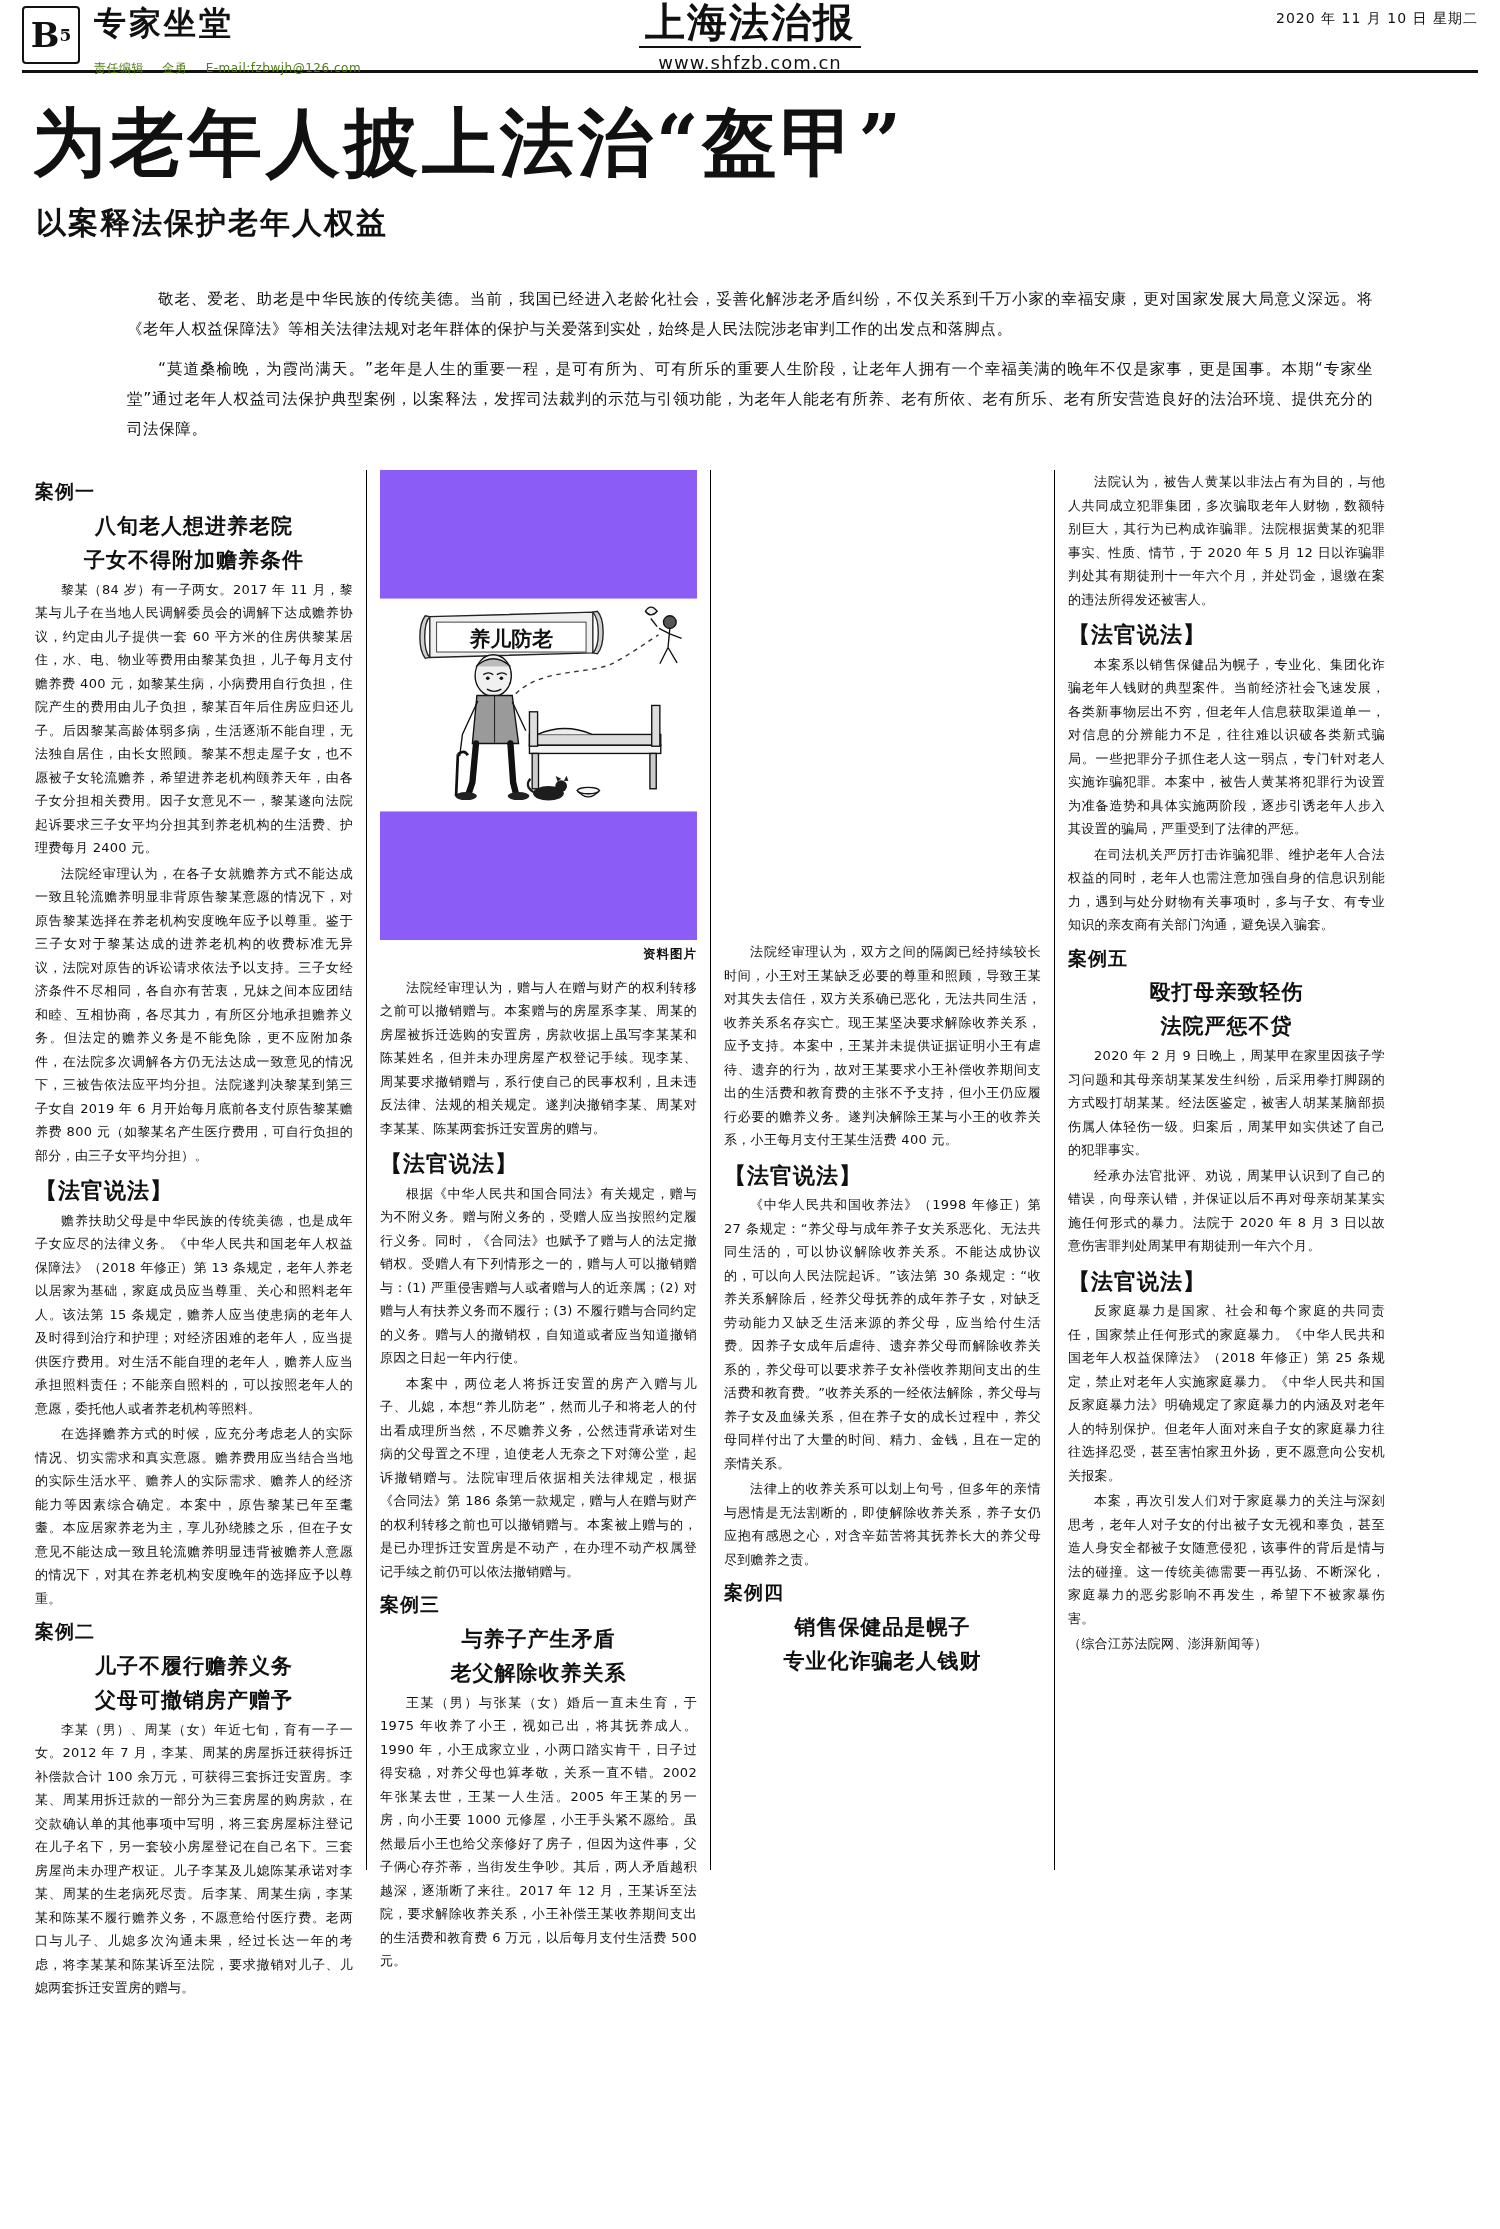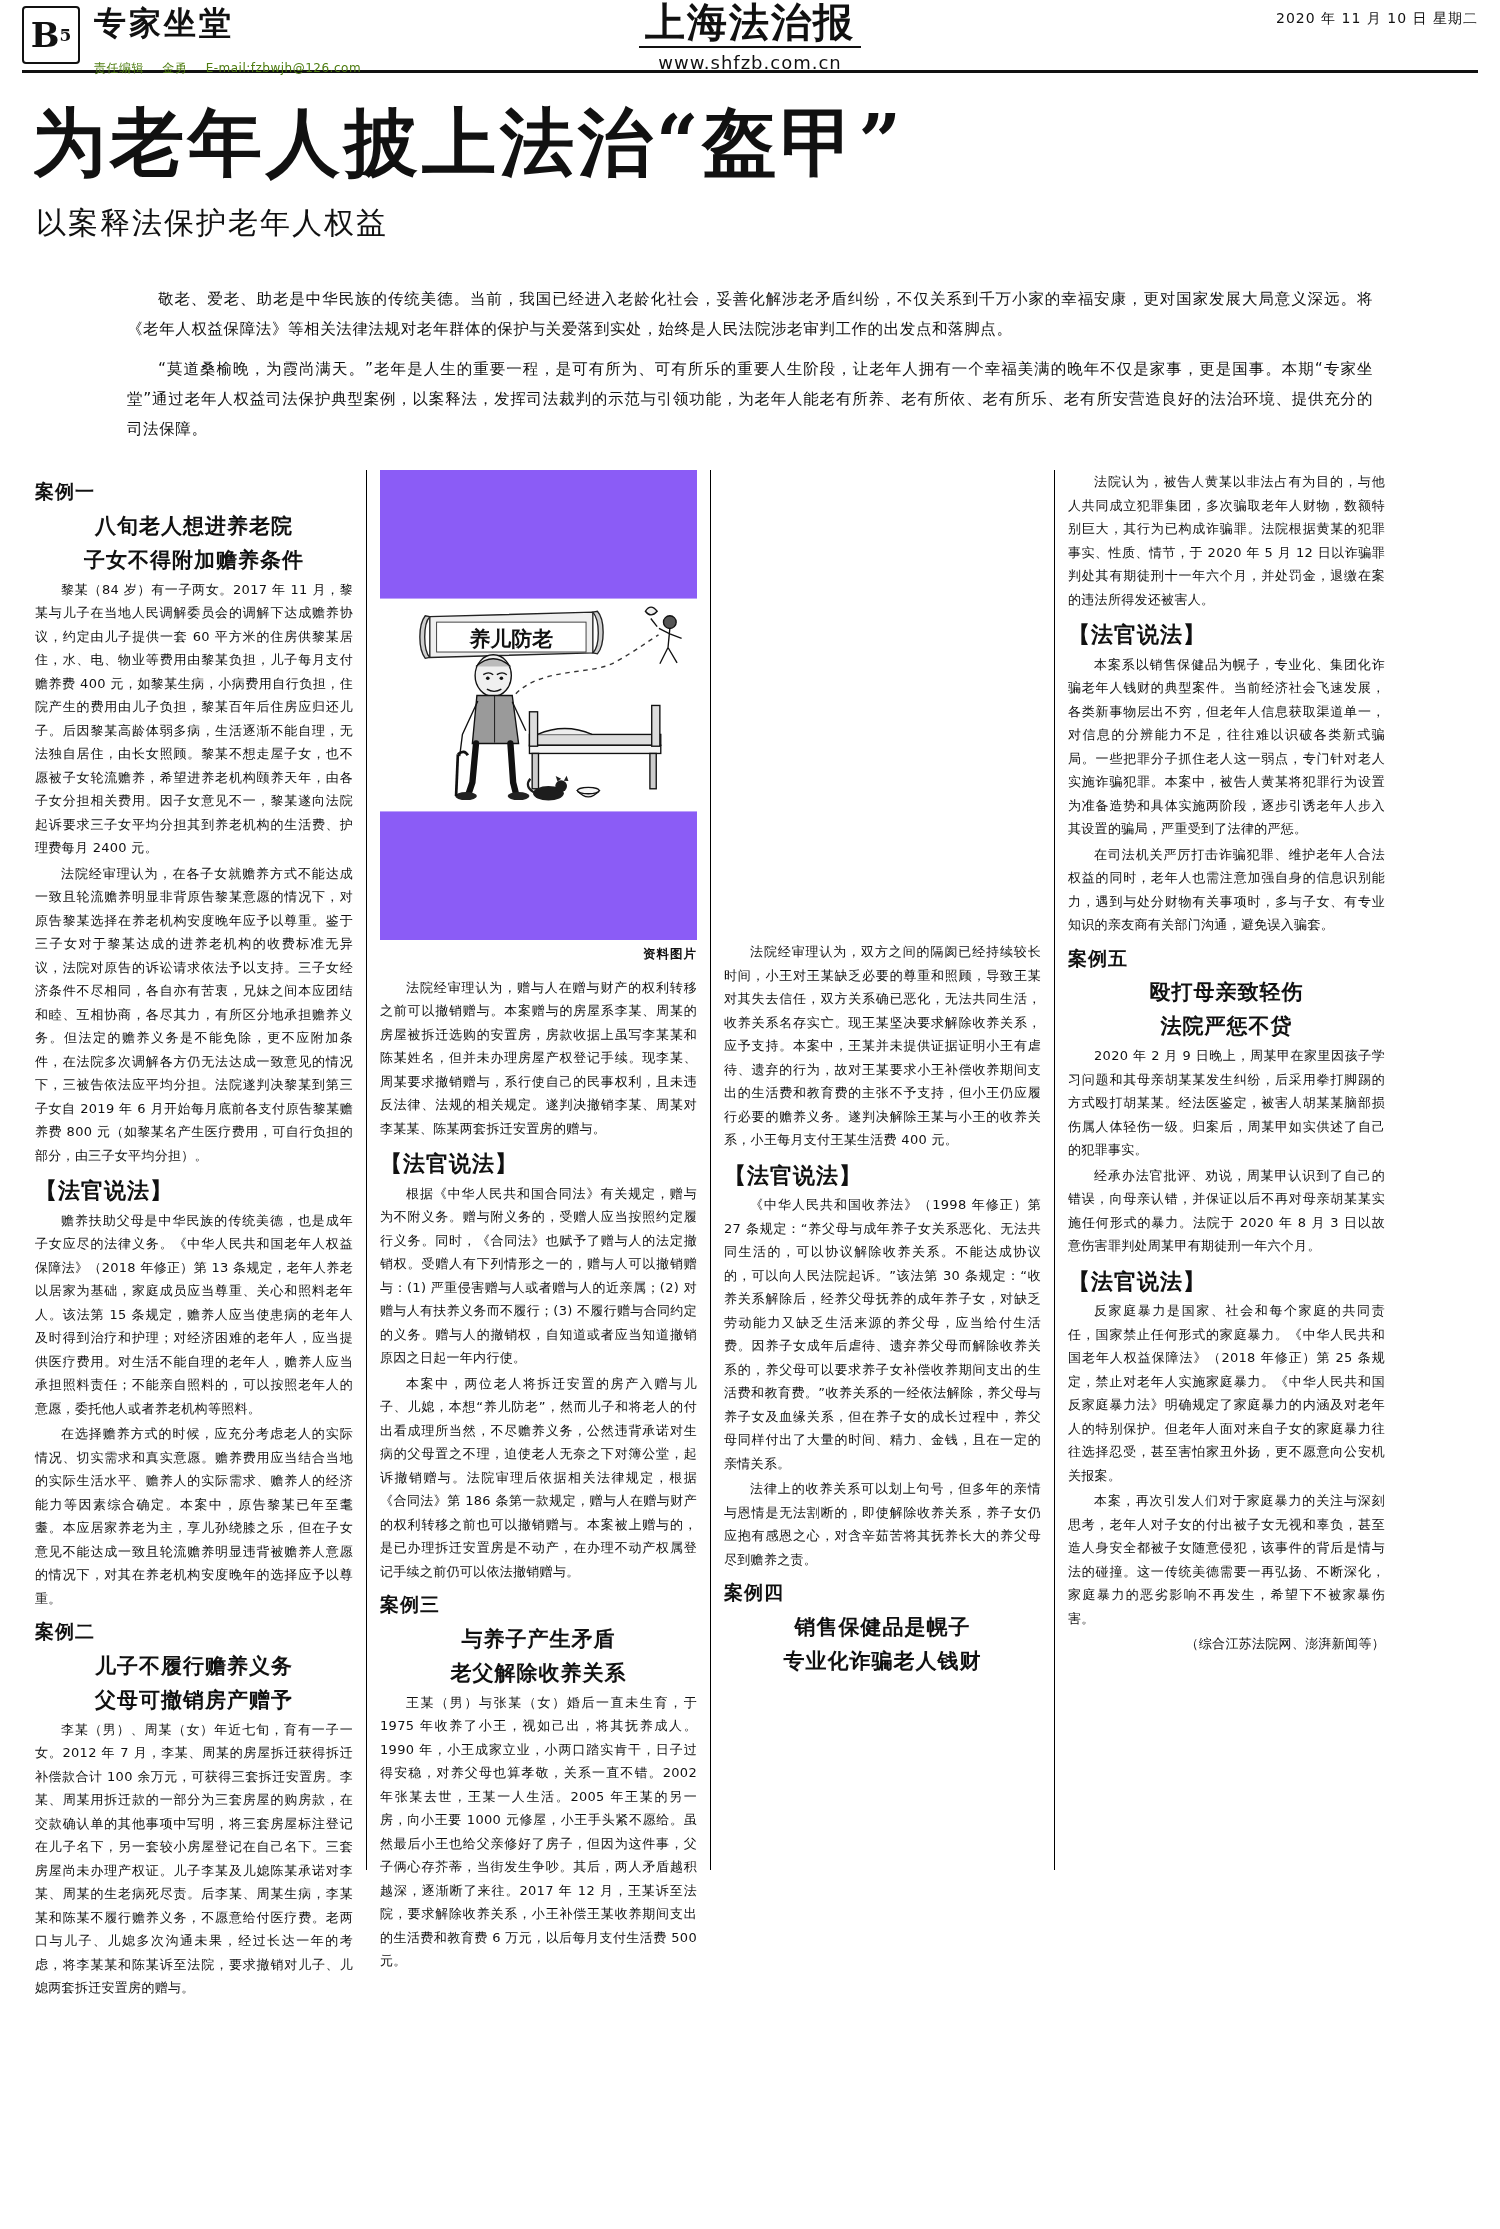--- a/index.html
+++ b/index.html
@@ -40,21 +40,21 @@
 
   
   .headline-zone{padding:26px 0 6px 0;}
   .headline{
     font-family:"DejaVu Serif","Liberation Serif",serif;
     font-weight:bold;font-size:74px;letter-spacing:4px;line-height:86px;
     margin-left:10px;
   }
   .subhead{
     font-family:"DejaVu Serif","Liberation Serif",serif;
-    font-weight:normal;font-size:30px;letter-spacing:2px;margin:18px 0 0 14px;
+    font-weight:bold;font-size:30px;letter-spacing:2px;margin:18px 0 0 14px;
   }
 
   
   .lead{
     margin:34px 105px 0 105px;
     font-size:15.5px;line-height:30px;text-align:justify;letter-spacing:0.6px;
   }
   .lead p{margin:0 0 10px 0;text-indent:2em;}
 
   
@@ -262,17 +262,17 @@
       <p>在司法机关严厉打击诈骗犯罪、维护老年人合法权益的同时，老年人也需注意加强自身的信息识别能力，遇到与处分财物有关事项时，多与子女、有专业知识的亲友商有关部门沟通，避免误入骗套。</p>
 
       <div class="case-label">案例五</div>
       <div class="case-title">殴打母亲致轻伤</div>
       <div class="case-title">法院严惩不贷</div>
       <p>2020 年 2 月 9 日晚上，周某甲在家里因孩子学习问题和其母亲胡某某发生纠纷，后采用拳打脚踢的方式殴打胡某某。经法医鉴定，被害人胡某某脑部损伤属人体轻伤一级。归案后，周某甲如实供述了自己的犯罪事实。</p>
       <p>经承办法官批评、劝说，周某甲认识到了自己的错误，向母亲认错，并保证以后不再对母亲胡某某实施任何形式的暴力。法院于 2020 年 8 月 3 日以故意伤害罪判处周某甲有期徒刑一年六个月。</p>
       <div class="judge-box">【法官说法】</div>
       <p>反家庭暴力是国家、社会和每个家庭的共同责任，国家禁止任何形式的家庭暴力。《中华人民共和国老年人权益保障法》（2018 年修正）第 25 条规定，禁止对老年人实施家庭暴力。《中华人民共和国反家庭暴力法》明确规定了家庭暴力的内涵及对老年人的特别保护。但老年人面对来自子女的家庭暴力往往选择忍受，甚至害怕家丑外扬，更不愿意向公安机关报案。</p>
       <p>本案，再次引发人们对于家庭暴力的关注与深刻思考，老年人对子女的付出被子女无视和辜负，甚至造人身安全都被子女随意侵犯，该事件的背后是情与法的碰撞。这一传统美德需要一再弘扬、不断深化，家庭暴力的恶劣影响不再发生，希望下不被家暴伤害。</p>
-      <p style="text-align:right;text-indent:0;">（综合江苏法院网、澎湃新闻等）</p>
+      <p style="text-indent:0;">（综合江苏法院网、澎湃新闻等）</p>
     </div>
 
   </div>
 </div>
 
 </body></html>

